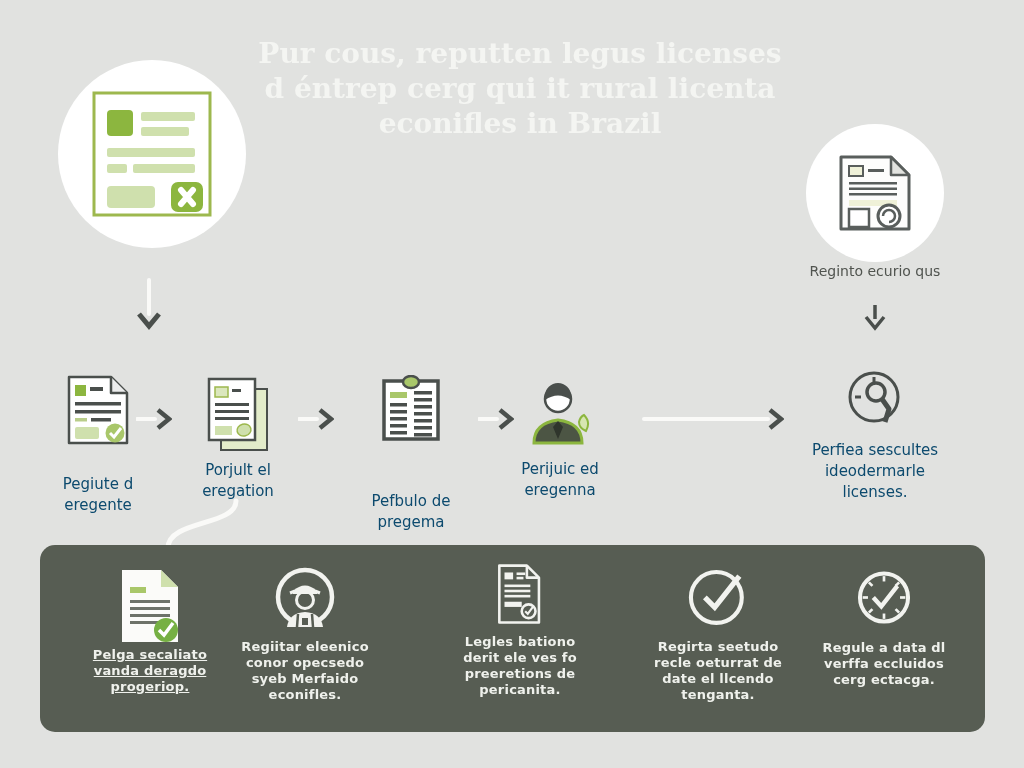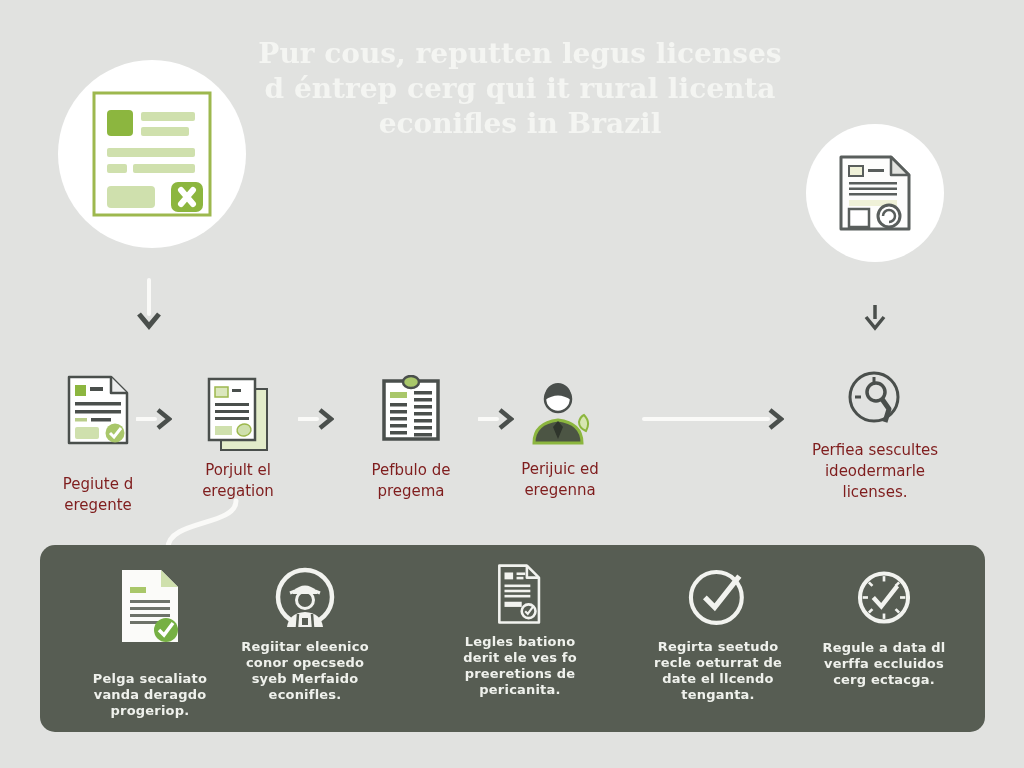--- a/index.html
+++ b/index.html
@@ -8,21 +8,21 @@
   .circle{position:absolute;border-radius:50%;background:#ffffff;display:flex;
           align-items:center;justify-content:center;}
   .intro-circle{left:58px;top:60px;width:188px;height:188px;}
   .tr-circle{left:806px;top:124px;width:138px;height:138px;}
   .title{position:absolute;left:212px;top:36px;width:616px;text-align:center;
          font-family:"DejaVu Serif",serif;font-weight:bold;font-size:28px;line-height:35px;
          color:#f4f5f2;}
   .tr-caption{position:absolute;left:785px;top:262px;width:180px;text-align:center;
               font-size:14px;line-height:19px;color:#50544f;font-weight:500;}
   .step{position:absolute;display:flex;flex-direction:column;align-items:center;width:160px;}
-  .step-label{text-align:center;font-size:15px;line-height:21px;color:#7f1d1d;font-weight:500;}
+  .step-label{text-align:center;font-size:15px;line-height:21px;color:#0c4a6e;font-weight:500;}
   .harrow{position:absolute;}
   .panel{position:absolute;left:40px;top:545px;width:945px;height:187px;border-radius:15px;
          background:#575d53;}
   .pitem{position:absolute;width:180px;display:flex;flex-direction:column;align-items:center;
          text-align:center;}
   .ptext{font-size:13px;line-height:16px;font-weight:bold;color:#eff1ec;letter-spacing:.2px;}
   svg{display:block;}
 </style>
 </head>
 <body>
@@ -64,20 +64,21 @@
       <rect x="12" y="29" width="48" height="2.5" fill="#595e5c"></rect>
       <rect x="12" y="34.5" width="48" height="2.5" fill="#595e5c"></rect>
       <rect x="12" y="40" width="48" height="2.5" fill="#595e5c"></rect>
       <rect x="12" y="47" width="48" height="6" fill="#eff1d8"></rect>
       <rect x="12" y="56" width="20" height="18" fill="#ffffff" stroke="#595e5c" stroke-width="2.5"></rect>
       <circle cx="52" cy="63" r="11" fill="#ffffff" stroke="#595e5c" stroke-width="3"></circle>
       <path d="M46 63 A6 6 0 1 1 52 69" fill="none" stroke="#595e5c" stroke-width="2.5"></path>
     </svg>
   </div>
   <div class="tr-caption">
+    <div>Reginto ecurio qus</div>
   </div>
   <svg class="harrow" style="left:864px;top:304px;" width="22" height="28" viewBox="0 0 22 28">
     <line x1="11" y1="1" x2="11" y2="15" stroke="#4a4f4c" stroke-width="3.5"></line>
     <polyline points="2,13 11,24 20,13" fill="none" stroke="#4a4f4c" stroke-width="3.5"></polyline>
   </svg>
 
   <div class="step" style="left:18px;top:374px;">
     <svg width="64" height="72" viewBox="0 0 64 72">
       <path d="M3 3 H45 L61 19 V69 H3 Z" fill="#ffffff" stroke="#4a4f4c" stroke-width="2.5" stroke-linejoin="round"></path>
       <path d="M45 3 V19 H61" fill="#eceded" stroke="#4a4f4c" stroke-width="2.5" stroke-linejoin="round"></path>
@@ -118,21 +119,21 @@
       <div>Porjult el</div>
       <div>eregation</div>
     </div>
   </div>
 
   <svg class="harrow" style="left:298px;top:408px;" width="36" height="22" viewBox="0 0 36 22">
     <line x1="1" y1="11" x2="19" y2="11" stroke="#fafaf8" stroke-width="4" stroke-linecap="round"></line>
     <polyline points="22,2 33,11 22,20" fill="none" stroke="#4a4f4c" stroke-width="4.5"></polyline>
   </svg>
 
-  <div class="step" style="left:331px;top:375px;">
+  <div class="step" style="left:331px;top:375px;gap:31px;">
     <svg width="60" height="67" viewBox="0 0 60 67">
       <rect x="3" y="6" width="54" height="58" fill="#ffffff" stroke="#4a4f4c" stroke-width="3.5"></rect>
       <ellipse cx="30" cy="7" rx="8" ry="6" fill="#a9c76a" stroke="#4a4f4c" stroke-width="2.5"></ellipse>
       <rect x="9" y="17" width="17" height="6" fill="#a9c76a"></rect>
       <rect x="9" y="28" width="17" height="3.5" fill="#4a4f4c"></rect>
       <rect x="9" y="35" width="17" height="3.5" fill="#4a4f4c"></rect>
       <rect x="9" y="42" width="17" height="3.5" fill="#4a4f4c"></rect>
       <rect x="9" y="49" width="17" height="3.5" fill="#4a4f4c"></rect>
       <rect x="9" y="56" width="17" height="3.5" fill="#4a4f4c"></rect>
       <rect x="33" y="16" width="18" height="3.5" fill="#4a4f4c"></rect>
@@ -199,21 +200,21 @@
         <path d="M3 3 H42 L59 20 V75 H3 Z" fill="#fbfbf9"></path>
         <path d="M42 3 V20 H59 Z" fill="#cfe0ad"></path>
         <rect x="11" y="20" width="16" height="6" fill="#a9c76a"></rect>
         <rect x="11" y="33" width="40" height="3" fill="#6d7269"></rect>
         <rect x="11" y="40" width="40" height="3" fill="#6d7269"></rect>
         <rect x="11" y="47" width="40" height="3" fill="#6d7269"></rect>
         <rect x="11" y="54" width="40" height="3" fill="#6d7269"></rect>
         <circle cx="47" cy="63" r="12" fill="#76b043"></circle>
         <polyline points="40,63 45,68 54,56" fill="none" stroke="#ffffff" stroke-width="3.5"></polyline>
       </svg>
-      <div class="ptext" style="margin-top:26px;">
+      <div class="ptext" style="margin-top:2px;text-decoration:underline;">
         <div>Pelga secaliato</div>
         <div>vanda deragdo</div>
         <div>progeriop.</div>
       </div>
     </div>
 
     <div class="pitem" style="left:175px;top:22px;">
       <svg width="74" height="62" viewBox="0 0 74 62">
         <circle cx="37" cy="30" r="27" fill="none" stroke="#f2f3ef" stroke-width="4.5"></circle>
         <path d="M25 24 Q37 13 49 24 L49 27 L25 27 Z" fill="#f2f3ef"></path>

